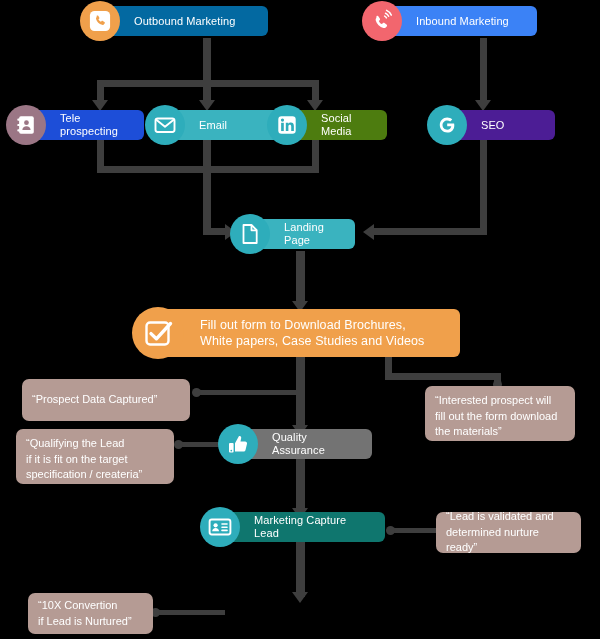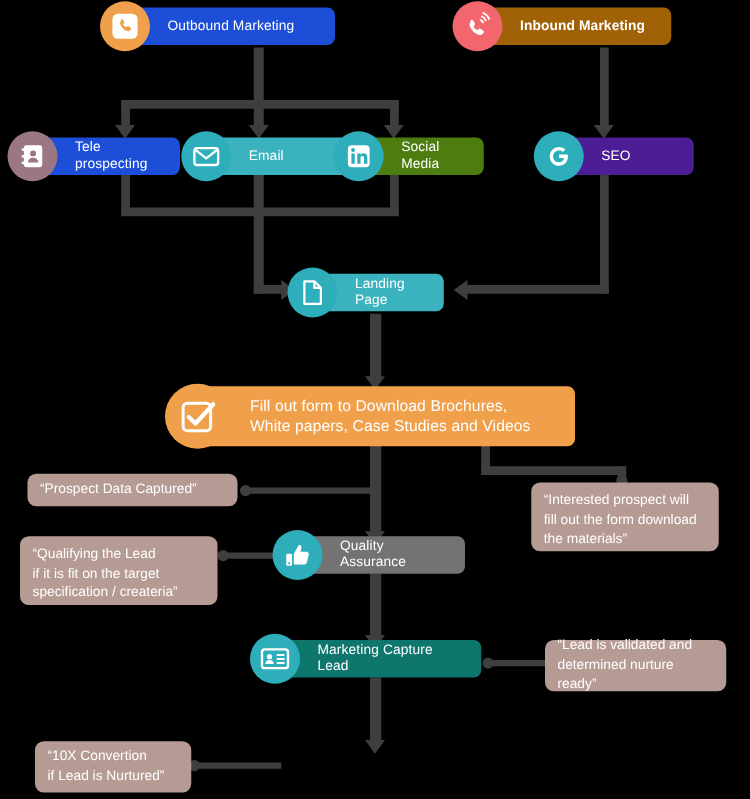--- a/index.html
+++ b/index.html
@@ -124,32 +124,32 @@
 
   <div class="thin" style="left:390px;top:528px;width:50px;height:5px;"></div>
   <div class="dot" style="left:386px;top:526px;"></div>
 
   <div class="conn" style="left:296px;top:542px;width:9px;height:55px;"></div>
   <div class="arrow arrow-down" style="left:292px;top:592px;"></div>
 
   <div class="thin" style="left:155px;top:610px;width:70px;height:5px;"></div>
   <div class="dot" style="left:151px;top:608px;"></div>
 
-  <div class="node" style="left:90px;top:6px;width:178px;background:#1d4ed8;">
+  <div class="node" style="left:90px;top:6px;width:178px;background:#0369a1;">
     <div class="badge" style="background:#f0a04b;">
       <svg width="22" height="22" viewBox="0 0 24 24" fill="none">
         <rect x="1" y="1" width="22" height="22" rx="5" fill="#ffffff"></rect>
         <path d="M8.4 6.2c.5-.5 1.3-.4 1.7.2l1.1 1.7c.3.5.2 1.1-.2 1.5l-.7.6c.5 1.2 1.5 2.2 2.7 2.7l.6-.7c.4-.4 1-.5 1.5-.2l1.7 1.1c.6.4.7 1.2.2 1.7l-.9.9c-.5.5-1.2.7-1.9.5-3.1-.8-5.7-3.4-6.5-6.5-.2-.7 0-1.4.5-1.9l.2-.6z" fill="#f0a04b"></path>
       </svg>
     </div>
     <div class="spacer"></div>
     <div class="label">Outbound Marketing</div>
   </div>
 
-  <div class="node" style="left:372px;top:6px;width:165px;background:#a16207;font-weight:bold;">
+  <div class="node" style="left:372px;top:6px;width:165px;background:#3b82f6;">
     <div class="badge" style="background:#f2666e;">
       <svg width="26" height="26" viewBox="0 0 26 26" fill="none">
         <path d="M7.5 8.2c.6-.6 1.5-.5 2 .2l1.3 2c.4.6.3 1.3-.2 1.8l-.8.7c.6 1.4 1.8 2.6 3.2 3.2l.7-.8c.5-.5 1.2-.6 1.8-.2l2 1.3c.7.5.8 1.4.2 2l-1 1c-.6.6-1.4.8-2.2.6-3.7-1-6.8-4.1-7.8-7.8-.2-.8 0-1.6.6-2.2l.2-1.8z" fill="#ffffff"></path>
         <path d="M16.5 5.2c1.4.6 2.5 1.7 3.1 3.1" stroke="#ffffff" stroke-width="1.5" stroke-linecap="round" fill="none"></path>
         <path d="M15.6 8.1c.8.35 1.45 1 1.8 1.8" stroke="#ffffff" stroke-width="1.5" stroke-linecap="round" fill="none"></path>
         <path d="M17.6 2.4c2.1.9 3.8 2.6 4.7 4.7" stroke="#ffffff" stroke-width="1.5" stroke-linecap="round" fill="none"></path>
       </svg>
     </div>
     <div class="spacer"></div>
     <div class="label">Inbound Marketing</div>
@@ -248,21 +248,21 @@
         <rect x="14.2" y="9.2" width="6.6" height="1.6" rx=".8" fill="#ffffff"></rect>
         <rect x="14.2" y="12.4" width="6.6" height="1.6" rx=".8" fill="#ffffff"></rect>
         <rect x="14.2" y="15.6" width="6.6" height="1.6" rx=".8" fill="#ffffff"></rect>
       </svg>
     </div>
     <div class="spacer"></div>
     <div class="label">Marketing Capture Lead</div>
   </div>
 
 
-  <div class="note" style="left:22px;top:379px;width:168px;height:26px;display:flex;align-items:center;">“Prospect Data Captured”</div>
+  <div class="note" style="left:22px;top:379px;width:168px;height:42px;display:flex;align-items:center;">“Prospect Data Captured”</div>
 
   <div class="note" style="left:425px;top:386px;width:150px;height:55px;">“Interested prospect will
 fill out the form download
 the materials”</div>
 
   <div class="note" style="left:16px;top:429px;width:158px;height:55px;">“Qualifying the Lead
 if it is fit on the target
 specification / createria”</div>
 
   <div class="note" style="left:436px;top:512px;width:145px;height:41px;display:flex;flex-direction:column;justify-content:center;">“Lead is validated and

